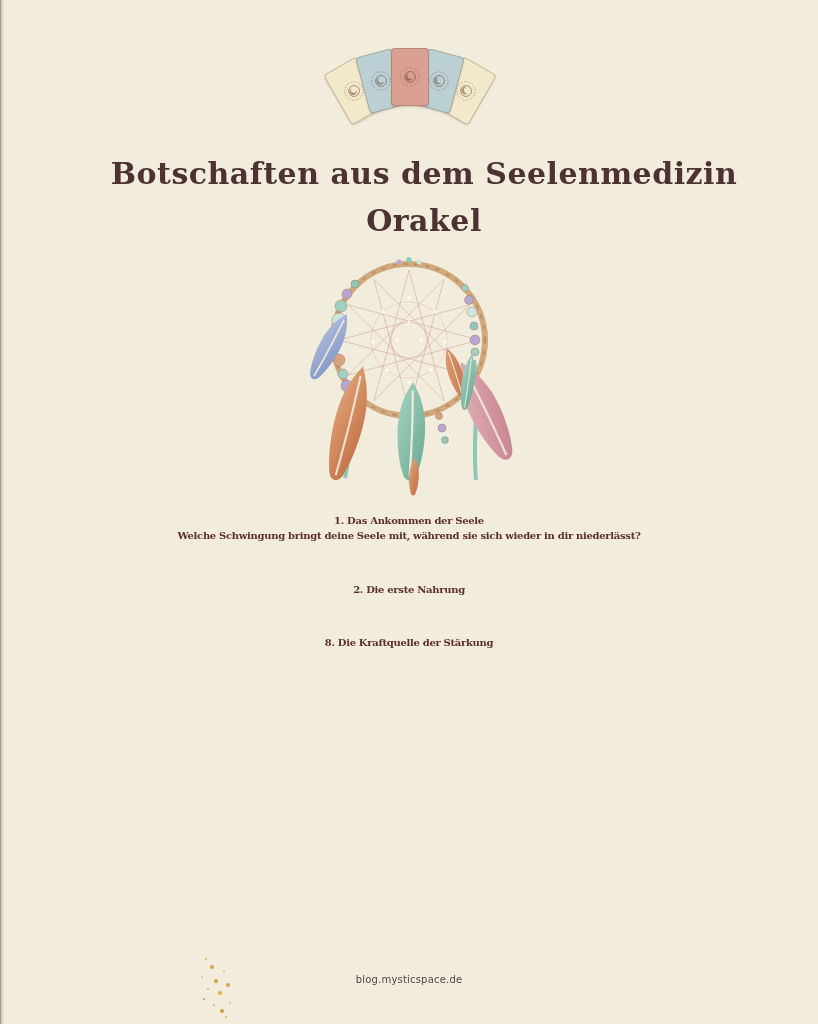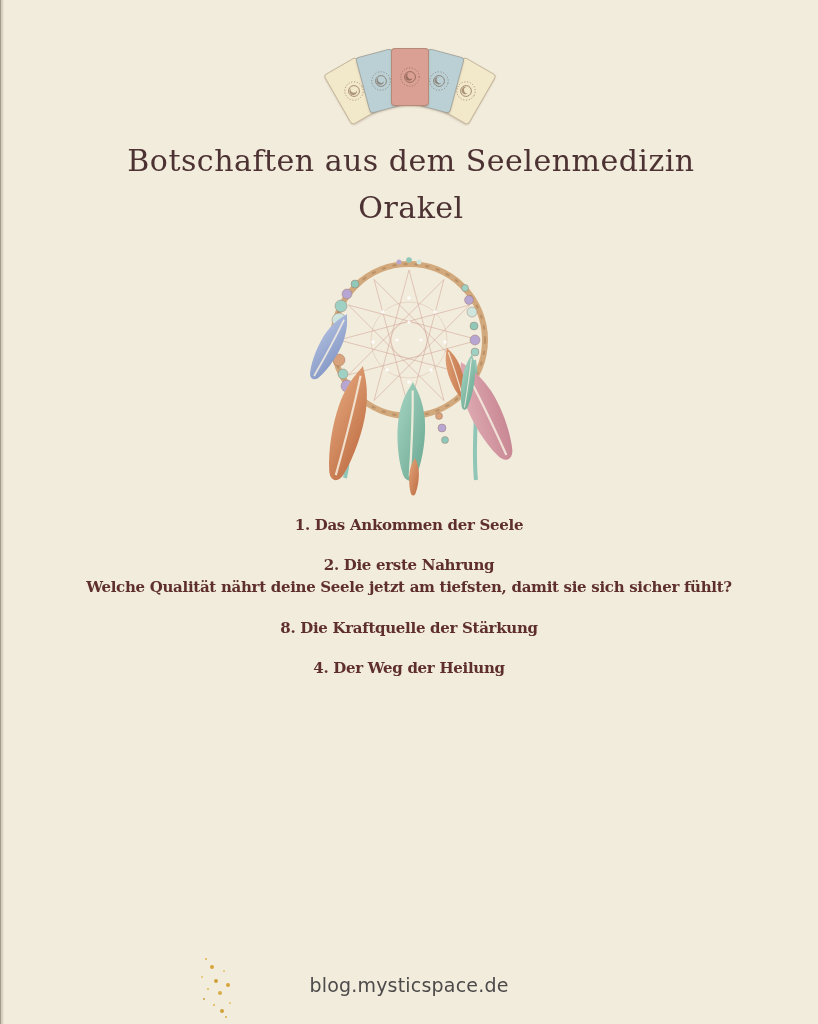--- a/index.html
+++ b/index.html
@@ -32,33 +32,33 @@
     border:1px solid rgba(120,95,75,0.35);box-shadow:0 1px 2px rgba(120,90,70,0.25);
     display:flex;align-items:center;justify-content:center;}
   .card svg{width:26px;height:26px;opacity:.8;}
   .card.c1{left:2px;  top:16px;transform:rotate(-30deg);z-index:1;}
   .card.c2{left:29px; top:6px; transform:rotate(-15deg);z-index:2;}
   .card.c3{left:58px; top:2px; z-index:3;}
   .card.c4{left:87px; top:6px; transform:rotate(15deg); z-index:2;}
   .card.c5{left:114px;top:16px;transform:rotate(30deg); z-index:1;}
   
   .title{position:absolute;top:136px;left:50%;transform:translateX(-50%);
-    width:640px;margin:2px;text-align:center;
-    font-size:30px;line-height:1.55;font-weight:400;letter-spacing:0.5px;color:#4d3233;}
+    width:640px;margin:15px;text-align:center;
+    font-size:30px;line-height:1.55;font-weight:700;letter-spacing:0.5px;color:#4d3233;}
   
   .dreamcatcher{position:absolute;left:50%;top:250px;transform:translateX(-50%);}
   
   .questions{position:absolute;top:514px;left:50%;transform:translateX(-50%);
     width:680px;text-align:center;color:#5e2f2d;
-    font-weight:bold;font-size:15px;line-height:1.48;letter-spacing:-0.3px;}
-  .q-block + .q-block{margin-top:18px;}
+    font-weight:bold;font-size:10px;line-height:1.48;letter-spacing:-0.3px;}
+  .q-block + .q-block{margin-top:39px;}
   .q-title,.q-text{margin:0;}
   
   .footer{position:absolute;top:974px;left:0;width:100%;text-align:center;
-    font-family:"DejaVu Sans",sans-serif;font-size:19px;color:#4c4a4a;letter-spacing:0.2px;}
+    font-family:"DejaVu Sans",sans-serif;font-size:10px;color:#4c4a4a;letter-spacing:0.2px;}
   
   .glitter{position:absolute;left:205px;top:958px;width:2px;height:2px;border-radius:50%;background:#e2b44c;
     box-shadow:6px 8px 0 1px #d9a53b,-4px 18px 0 0 #e6c066,10px 22px 0 1px #cfa23e,
       2px 30px 0 0 #e2b44c,14px 34px 0 1px #d9ae4a,-2px 40px 0 0 #caa040,
       18px 12px 0 0 #e6c066,22px 26px 0 1px #d9a53b,8px 46px 0 0 #e2b44c,
       16px 52px 0 1px #d0a03a,24px 44px 0 0 #e6c066,20px 58px 0 0 #d9ae4a;}
 </style>
 </head>
 <body>
 
@@ -213,30 +213,29 @@
       </g>
       <g transform="translate(126,208) rotate(3) scale(0.35,0.4)">
         <use href="#fe" fill="url(#gOrange)"></use>
       </g>
     </svg>
   </div>
 
   <div class="questions">
     <div class="q-block">
       <p class="q-title">1. Das Ankommen der Seele</p>
+      <p class="q-text">Welche Schwingung bringt deine Seele mit, während sie sich wieder in dir niederlässt?</p>
     </div>
     <div class="q-block">
       <p class="q-title">2. Die erste Nahrung</p>
-      <p class="q-text">Welche Qualität nährt deine Seele jetzt am tiefsten, damit sie sich sicher fühlt?</p>
     </div>
     <div class="q-block">
       <p class="q-title">8. Die Kraftquelle der Stärkung</p>
     </div>
     <div class="q-block">
-      <p class="q-title">4. Der Weg der Heilung</p>
     </div>
     <div class="q-block">
     </div>
   </div>
 
   <div class="glitter"></div>
 
   <div class="footer">blog.mysticspace.de</div>
 </div>
 

